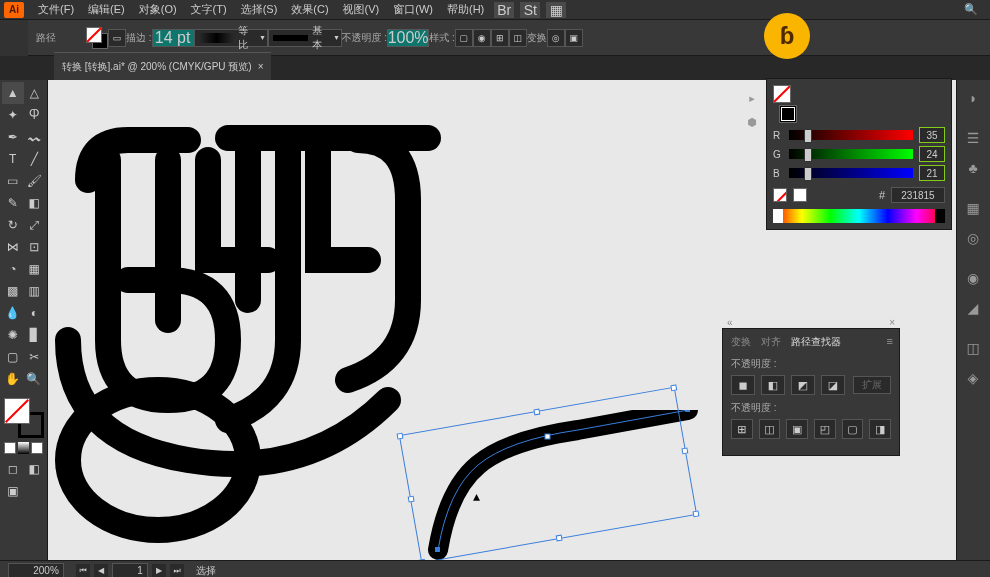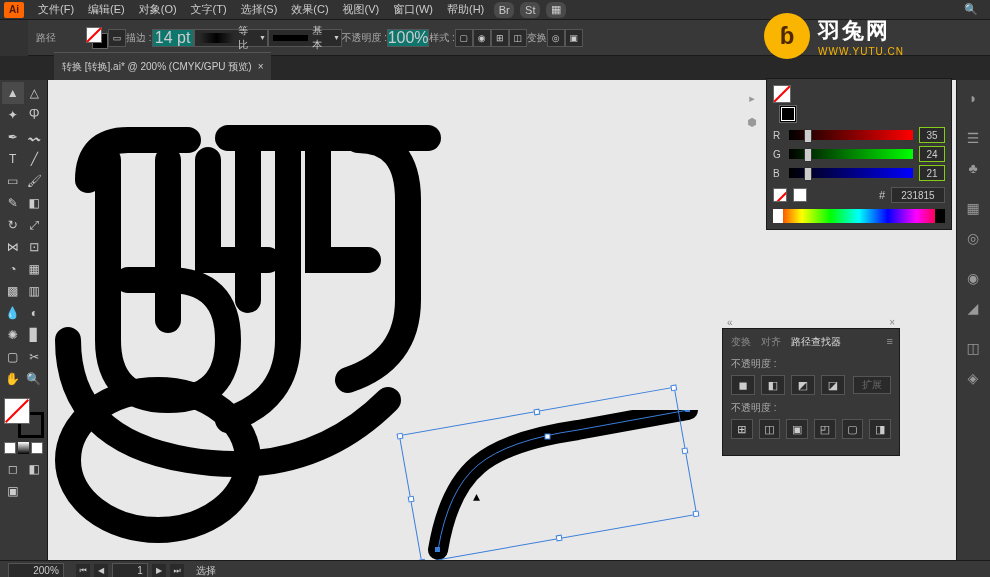--- a/index.html
+++ b/index.html
@@ -2,21 +2,21 @@
 <html><head>
   <meta charset="utf-8">
   <style>
     * { margin: 0; padding: 0; box-sizing: border-box; font-family: "Microsoft YaHei", sans-serif; }
     body { width: 990px; height: 577px; background: #323232; color: #ccc; font-size: 11px; overflow: hidden; position: relative; }
     
     .menubar { height: 20px; background: #323232; display: flex; align-items: center; padding: 0 4px; gap: 2px; border-bottom: 1px solid #1a1a1a; }
     .menubar .app-icon { width: 20px; height: 16px; background: #ff6600; color: #4d1a00; font-weight: bold; display: flex; align-items: center; justify-content: center; font-size: 10px; border-radius: 2px; margin-right: 6px; }
     .menubar .menu-item { padding: 2px 6px; cursor: pointer; }
     .menubar .menu-spacer { flex: 1; }
-    .menubar .menu-icon { width: 20px; height: 16px; background: #4a4a4a; margin: 16px 2px; display: flex; align-items: center; justify-content: center; font-size: 11px; border-radius: 6px; }
+    .menubar .menu-icon { width: 20px; height: 16px; background: #4a4a4a; margin: 16px 2px; display: flex; align-items: center; justify-content: center; font-size: 14px; }
     .menubar .search-btn { padding: 2px 8px; color: #aaa; }
     
     .control-bar { height: 36px; background: #383838; display: flex; align-items: center; padding: 0 8px; gap: 0; border-bottom: 1px solid #1a1a1a; margin-left: 28px; }
     .control-bar .label { font-size: 10px; color: #aaa; }
     .swatch-pair { position: relative; width: 22px; height: 22px; }
     .swatch-pair .front { position: absolute; width: 16px; height: 16px; background: #fff; border: 1px solid #666; top: 0; left: 0; }
     .swatch-pair .front::after { content: ''; position: absolute; width: 20px; height: 2px; background: red; transform: rotate(-45deg); top: 6px; left: -3px; }
     .swatch-pair .back { position: absolute; width: 16px; height: 16px; background: #000; border: 1px solid #666; bottom: 0; right: 0; }
     .ctrl-icon { width: 18px; height: 18px; background: #2a2a2a; border: 1px solid #555; display: flex; align-items: center; justify-content: center; font-size: 9px; }
     .num-input { width: 42px; height: 18px; background: #0f766e; border: 1px solid #555; color: #ccc; display: flex; align-items: center; justify-content: center; font-size: 16px; }
@@ -362,17 +362,13 @@
     <div class="nav-btn">◀</div>
     <div class="zoom" style="width:36px">1</div>
     <div class="nav-btn">▶</div>
     <div class="nav-btn">⏭</div>
   </div>
   <span>选择</span>
 </div>
 
 <div class="watermark">
   <div class="logo">ɓ</div>
-  <div class="text">
-    <div class="cn">羽兔网</div>
-    <div class="en">WWW.YUTU.CN</div>
-  </div>
 </div>
 
 </body></html>

